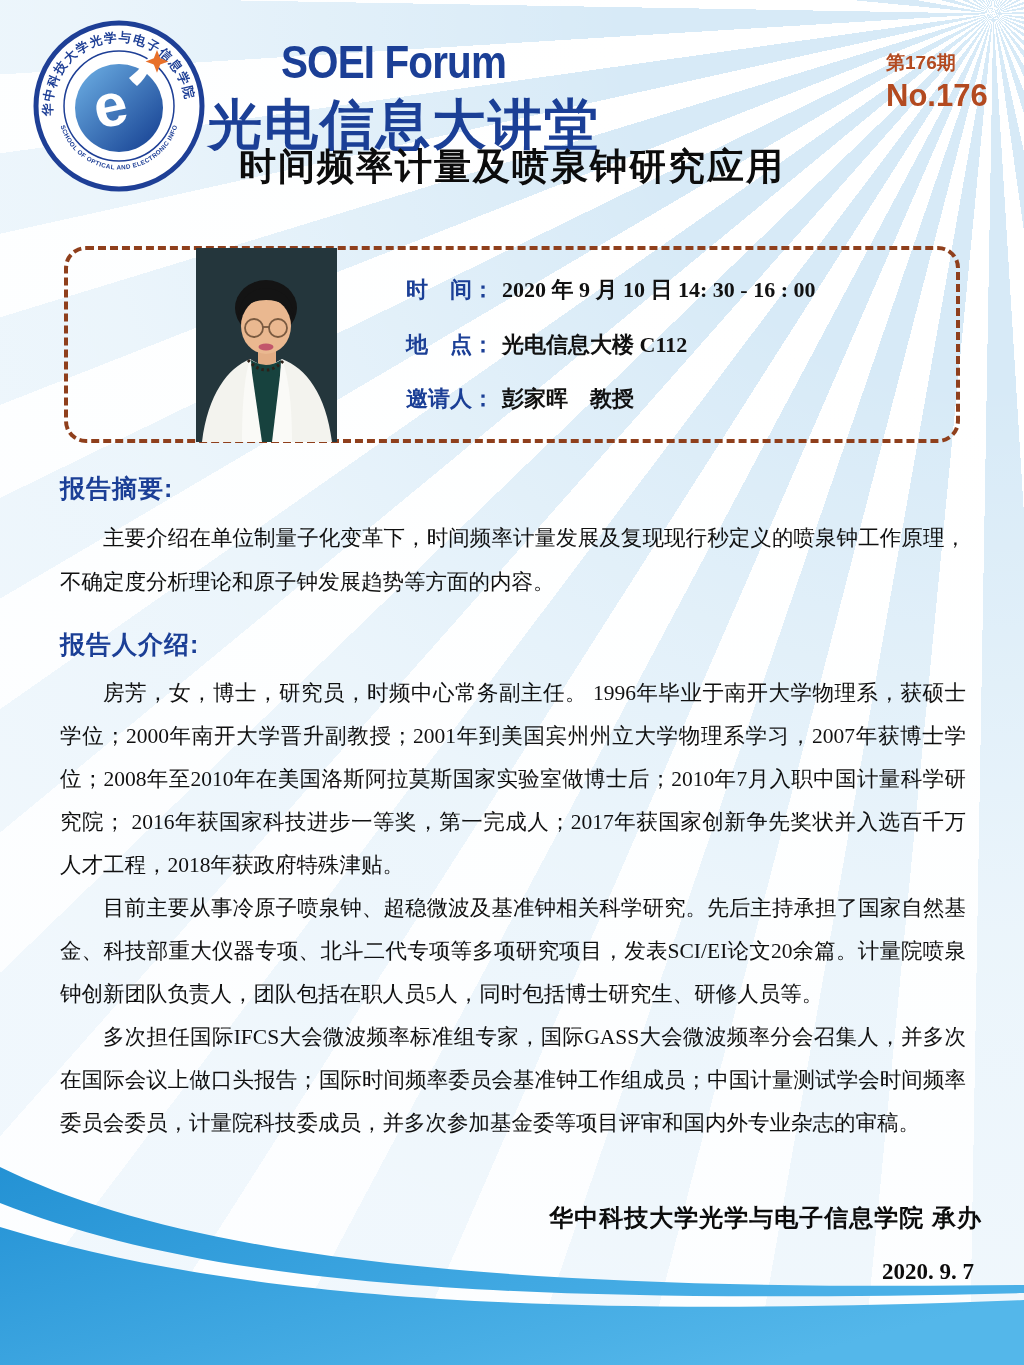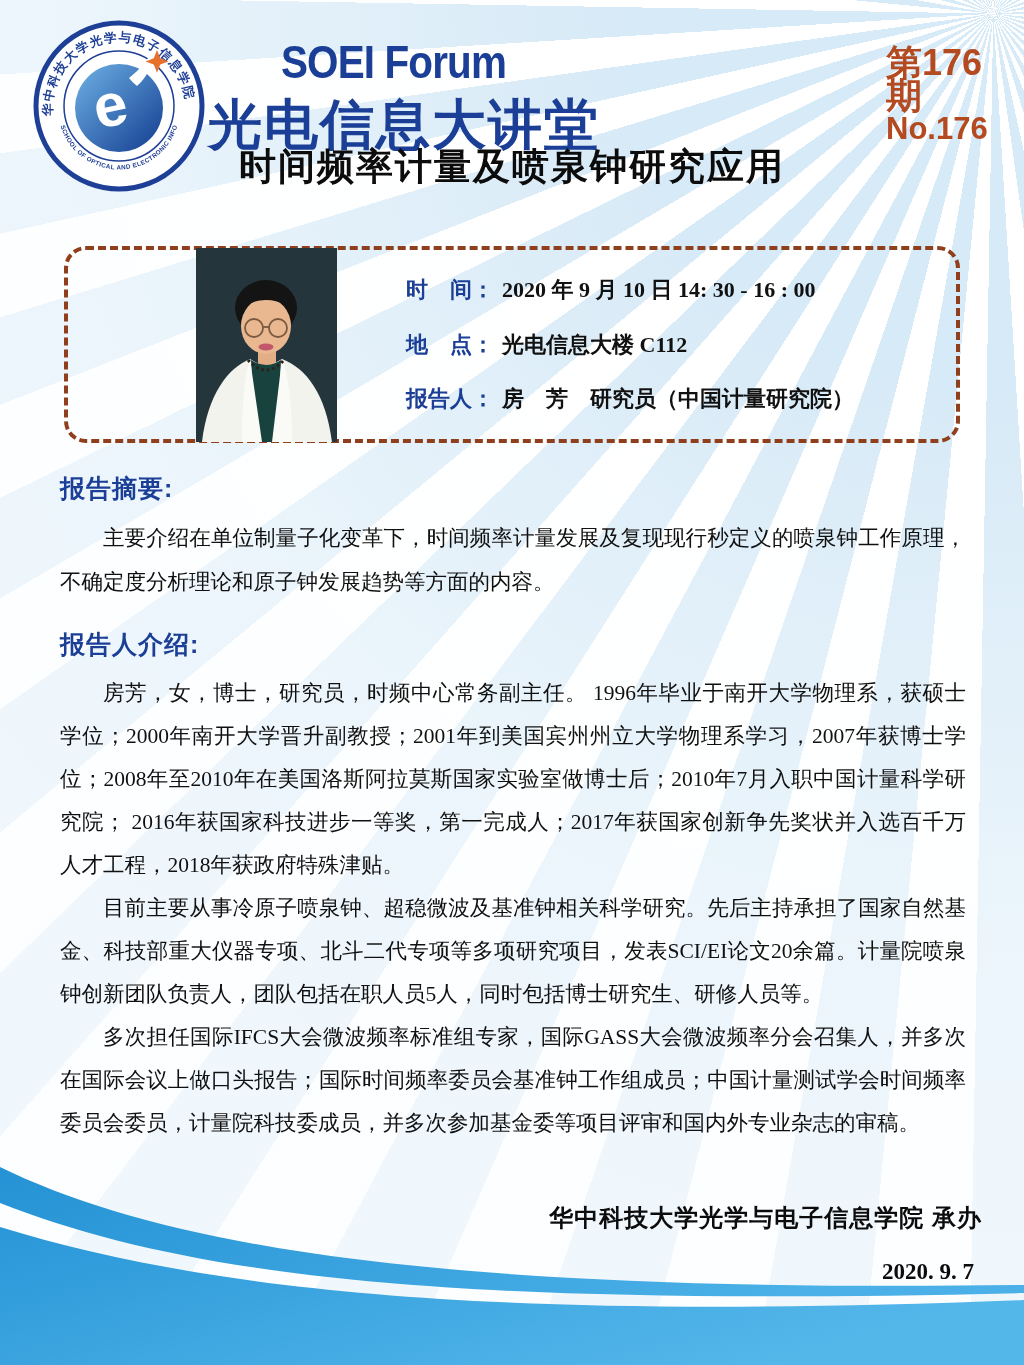--- a/index.html
+++ b/index.html
@@ -11,21 +11,21 @@
       radial-gradient(circle at 97% 1%, rgba(255,255,255,0) 0%, rgba(255,255,255,0) 22%, rgba(252,254,255,.55) 55%, rgba(251,253,255,.7) 80%),
       repeating-conic-gradient(from 118deg at 97% 1%, #ffffff 0deg 4.5deg, #d7eaf7 4.5deg 9deg);
   }
   
   .logo{position:absolute;left:33px;top:20px;width:172px;height:172px;}
   .masthead{position:absolute;left:224px;top:34px;height:92px;display:flex;align-items:center;
             color:#1b3f96;font-weight:bold;white-space:nowrap;flex-direction:column;}
   .masthead .en{font-size:47px;letter-spacing:-1px;transform:scaleX(.86);transform-origin:left center;display:inline-block;}
   .masthead .zh{font-size:54px;letter-spacing:2px;margin-left:-16px;display:inline-block;}
   .issue{position:absolute;left:886px;top:46px;width:120px;color:#b34a20;font-weight:bold;line-height:33px;}
-  .issue .zh{font-size:36px;}
+  .issue .zh{font-size:19px;}
   .issue .en{font-size:31px;letter-spacing:0;}
   .lecture-title{position:absolute;left:0;top:142px;width:1024px;text-align:center;
       color:#0c0c0c;font-size:37px;font-weight:bold;letter-spacing:2px;}
   
   .info-box{position:absolute;left:64px;top:246px;width:896px;height:197px;box-sizing:border-box;
       border:4px dashed #8f3f1c;border-radius:22px;}
   .photo{position:absolute;left:128px;top:-2px;width:141px;height:194px;}
   .info-rows{position:absolute;left:338px;top:0;right:8px;height:100%;
       display:flex;flex-direction:column;justify-content:space-evenly;}
   .info-row{display:flex;align-items:flex-end;white-space:nowrap;}
@@ -109,22 +109,22 @@
     <div class="info-rows">
       <div class="info-row">
         <span class="lbl">时　间：</span>
         <span class="val">2020 年 9 月 10 日 14: 30 - 16 : 00</span>
       </div>
       <div class="info-row">
         <span class="lbl">地　点：</span>
         <span class="val">光电信息大楼 C112</span>
       </div>
       <div class="info-row">
-        <span class="lbl">报告人：</span>
-        <span class="val">房　芳　研究员（中国计量研究院）</span>
+        <span class="lbl">邀请人：</span>
+        <span class="val">彭家晖　教授</span>
       </div>
     </div>
   </div>
 
   <div class="sec-heading" id="abstract-heading">报告摘要:</div>
   <div class="body-text" id="abstract-body">
     <p>主要介绍在单位制量子化变革下，时间频率计量发展及复现现行秒定义的喷泉钟工作原理，不确定度分析理论和原子钟发展趋势等方面的内容。</p>
   </div>
 
   <div class="sec-heading" id="bio-heading">报告人介绍:</div>

